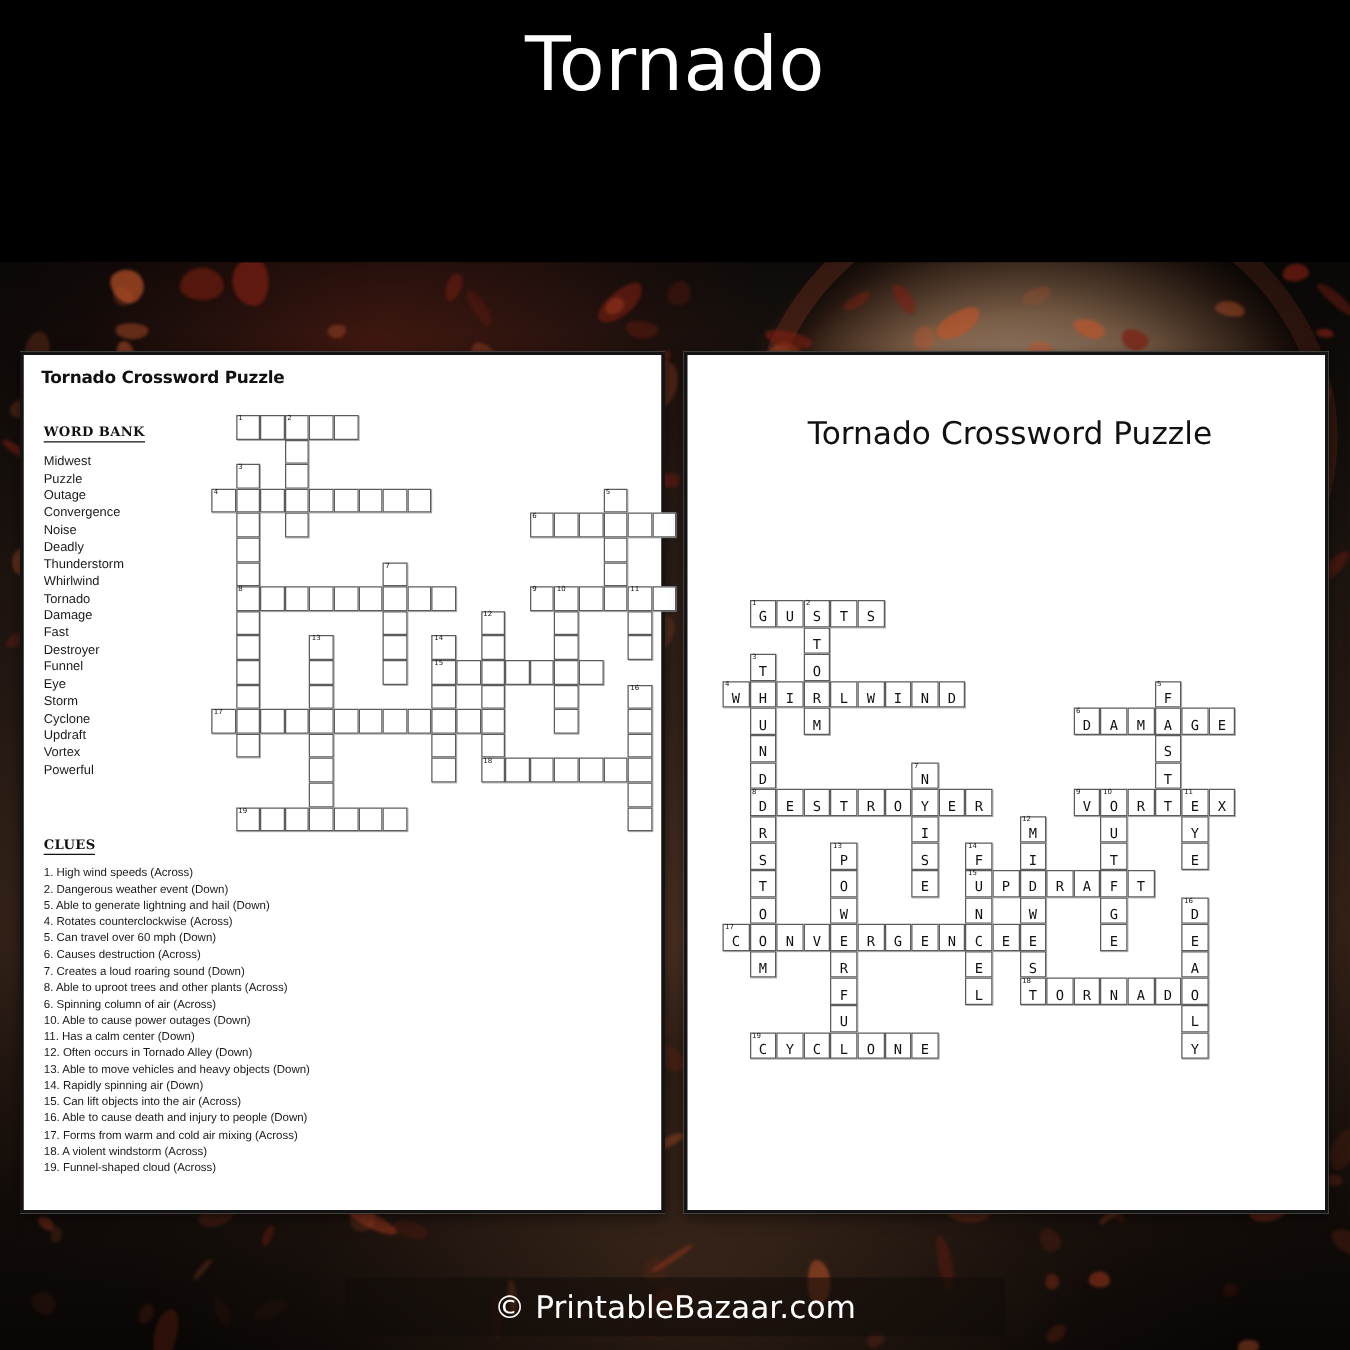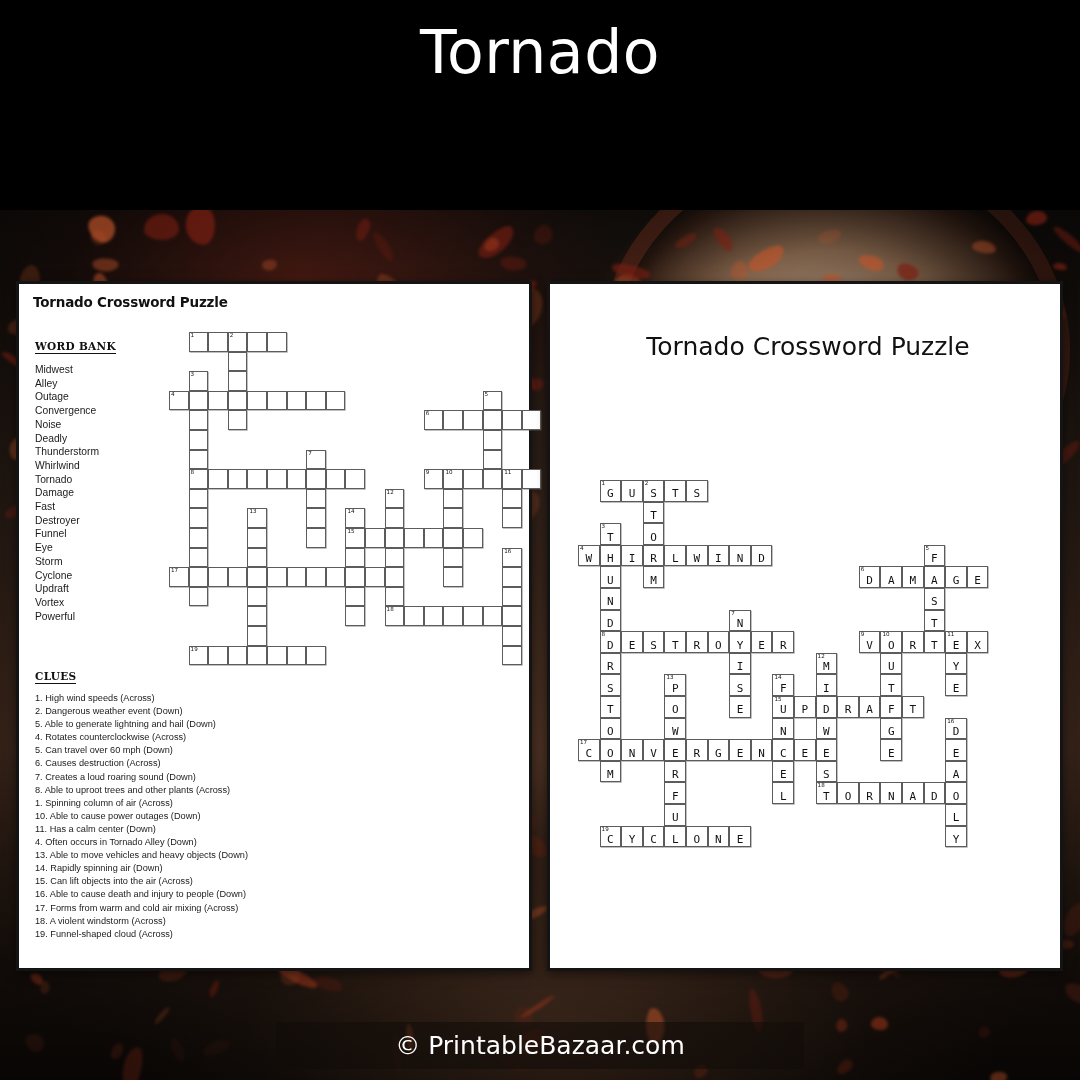--- a/index.html
+++ b/index.html
@@ -331,21 +331,21 @@
       <div class="leaf" style="left: 161.398px; top: 648.101px; width: 15.6468px; height: 9.44808px; background: rgb(192, 84, 42); opacity: 0.49; transform: rotate(344deg);"></div>
     </div>
 
   <div class="sheet" id="sheet-left">
     <div class="sheet-title-left">Tornado Crossword Puzzle</div>
 
     <div class="wb">
       <div class="wb-h">WORD BANK</div>
       <ul class="wb-list" id="word-bank-list">
           <li>Midwest</li>
-          <li>Alley</li>
+          <li>Puzzle</li>
           <li>Outage</li>
           <li>Convergence</li>
           <li>Noise</li>
           <li>Deadly</li>
           <li>Thunderstorm</li>
           <li>Whirlwind</li>
           <li>Tornado</li>
           <li>Damage</li>
           <li>Fast</li>
           <li>Destroyer</li>
@@ -516,24 +516,24 @@
       <div class="cl-h">CLUES</div>
       <ul class="cl-list" id="clues-list">
           <li>1. High wind speeds (Across)</li>
           <li>2. Dangerous weather event (Down)</li>
           <li>5. Able to generate lightning and hail (Down)</li>
           <li>4. Rotates counterclockwise (Across)</li>
           <li>5. Can travel over 60 mph (Down)</li>
           <li>6. Causes destruction (Across)</li>
           <li>7. Creates a loud roaring sound (Down)</li>
           <li>8. Able to uproot trees and other plants (Across)</li>
-          <li>1. Spinning column of air (Across)</li>
+          <li>6. Spinning column of air (Across)</li>
           <li>10. Able to cause power outages (Down)</li>
           <li>11. Has a calm center (Down)</li>
-          <li>4. Often occurs in Tornado Alley (Down)</li>
+          <li>12. Often occurs in Tornado Alley (Down)</li>
           <li>13. Able to move vehicles and heavy objects (Down)</li>
           <li>14. Rapidly spinning air (Down)</li>
           <li>15. Can lift objects into the air (Across)</li>
           <li>16. Able to cause death and injury to people (Down)</li>
           <li>17. Forms from warm and cold air mixing (Across)</li>
           <li>18. A violent windstorm  (Across)</li>
           <li>19. Funnel-shaped cloud (Across)</li>
         </ul>
     </div>
   </div>

